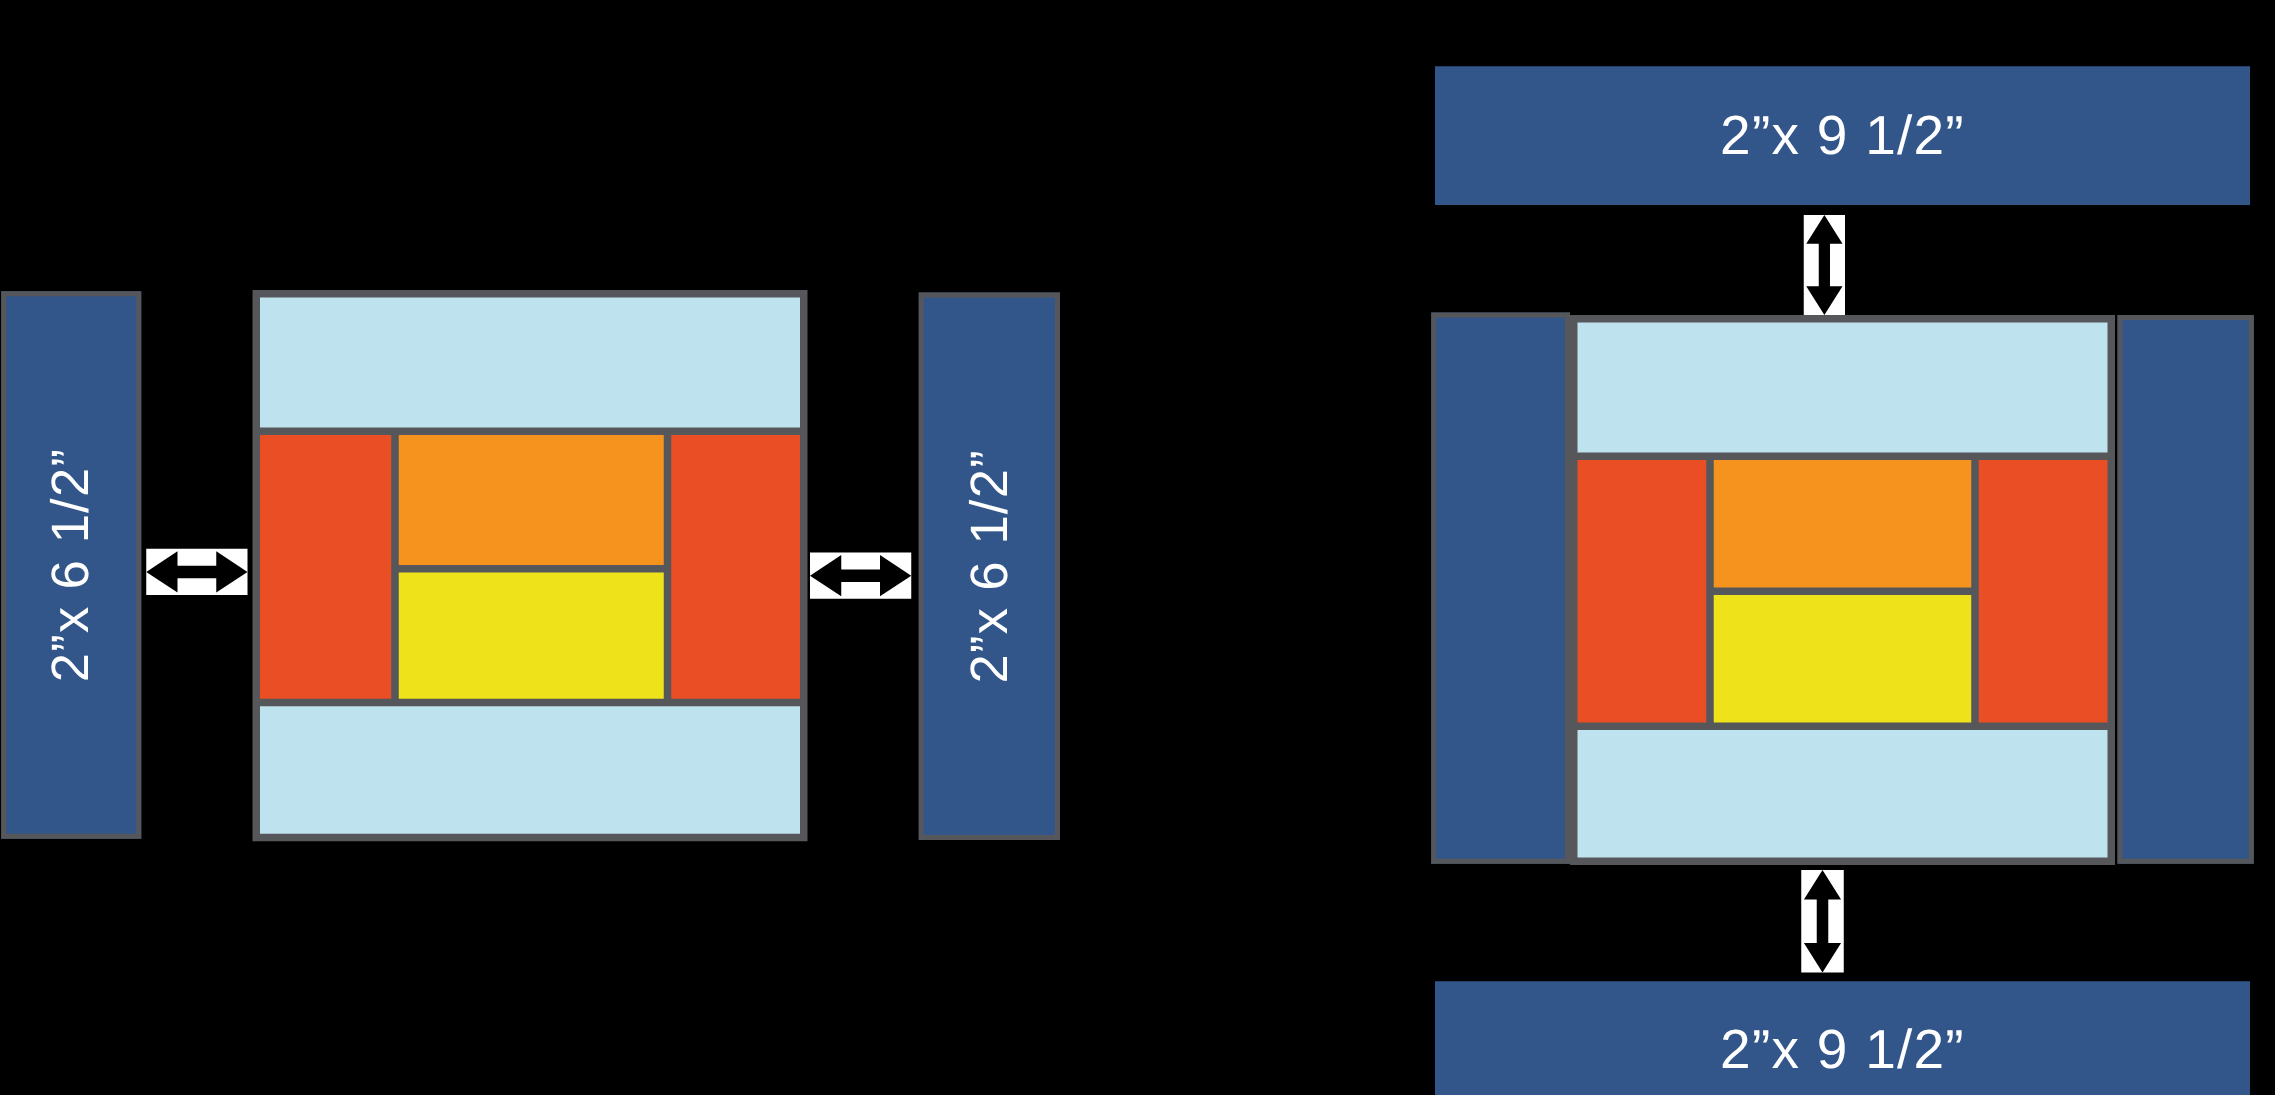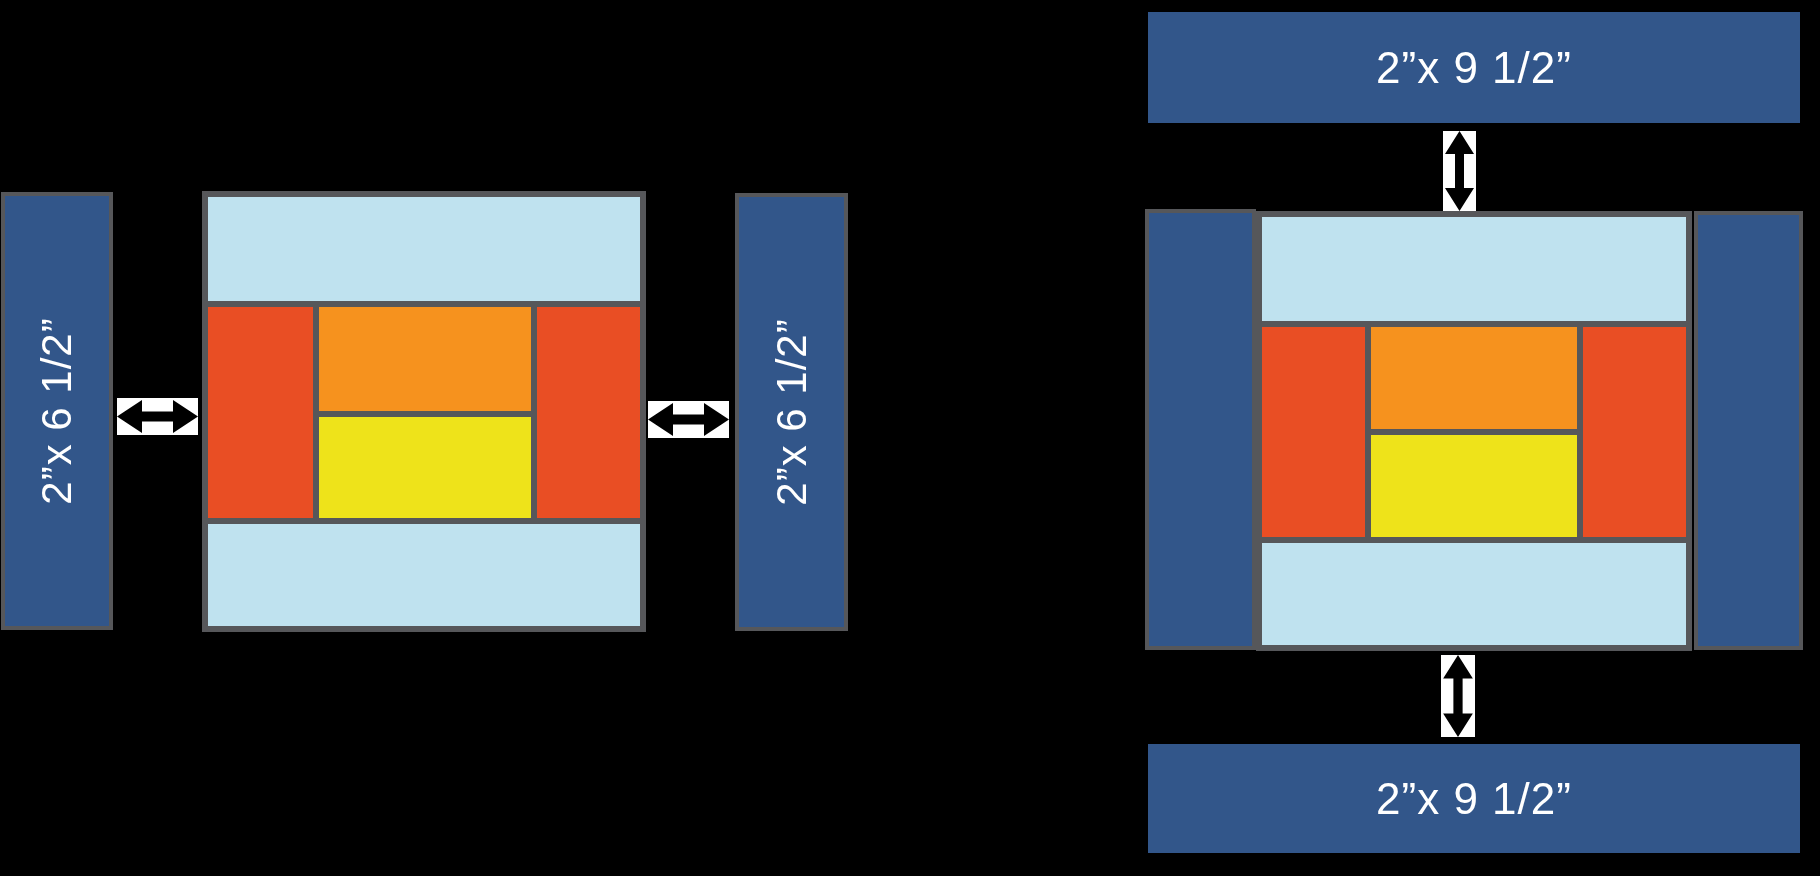--- a/index.html
+++ b/index.html
@@ -3,21 +3,21 @@
 <meta charset="utf-8">
 <style>
   html,body{margin:0;padding:0;background:#000;}
   .canvas{
     position:relative;
     width:1820px;height:876px;
     background:var(--background,#000);
     overflow:hidden;
     font-family:"Liberation Sans",sans-serif;
   }
-  .abs{position:absolute;box-sizing:border-box;}
+  .abs{position:absolute;box-sizing:border-box;margin-top:41px;}
   
   .strip{
     background:var(--navy-strip,#32568A);
     border:4px solid var(--border-gray,#56575A);
     display:flex;align-items:center;justify-content:center;
   }
   .v-label{
     transform:rotate(-90deg);
     white-space:nowrap;
     color:var(--label-color,#fff);

